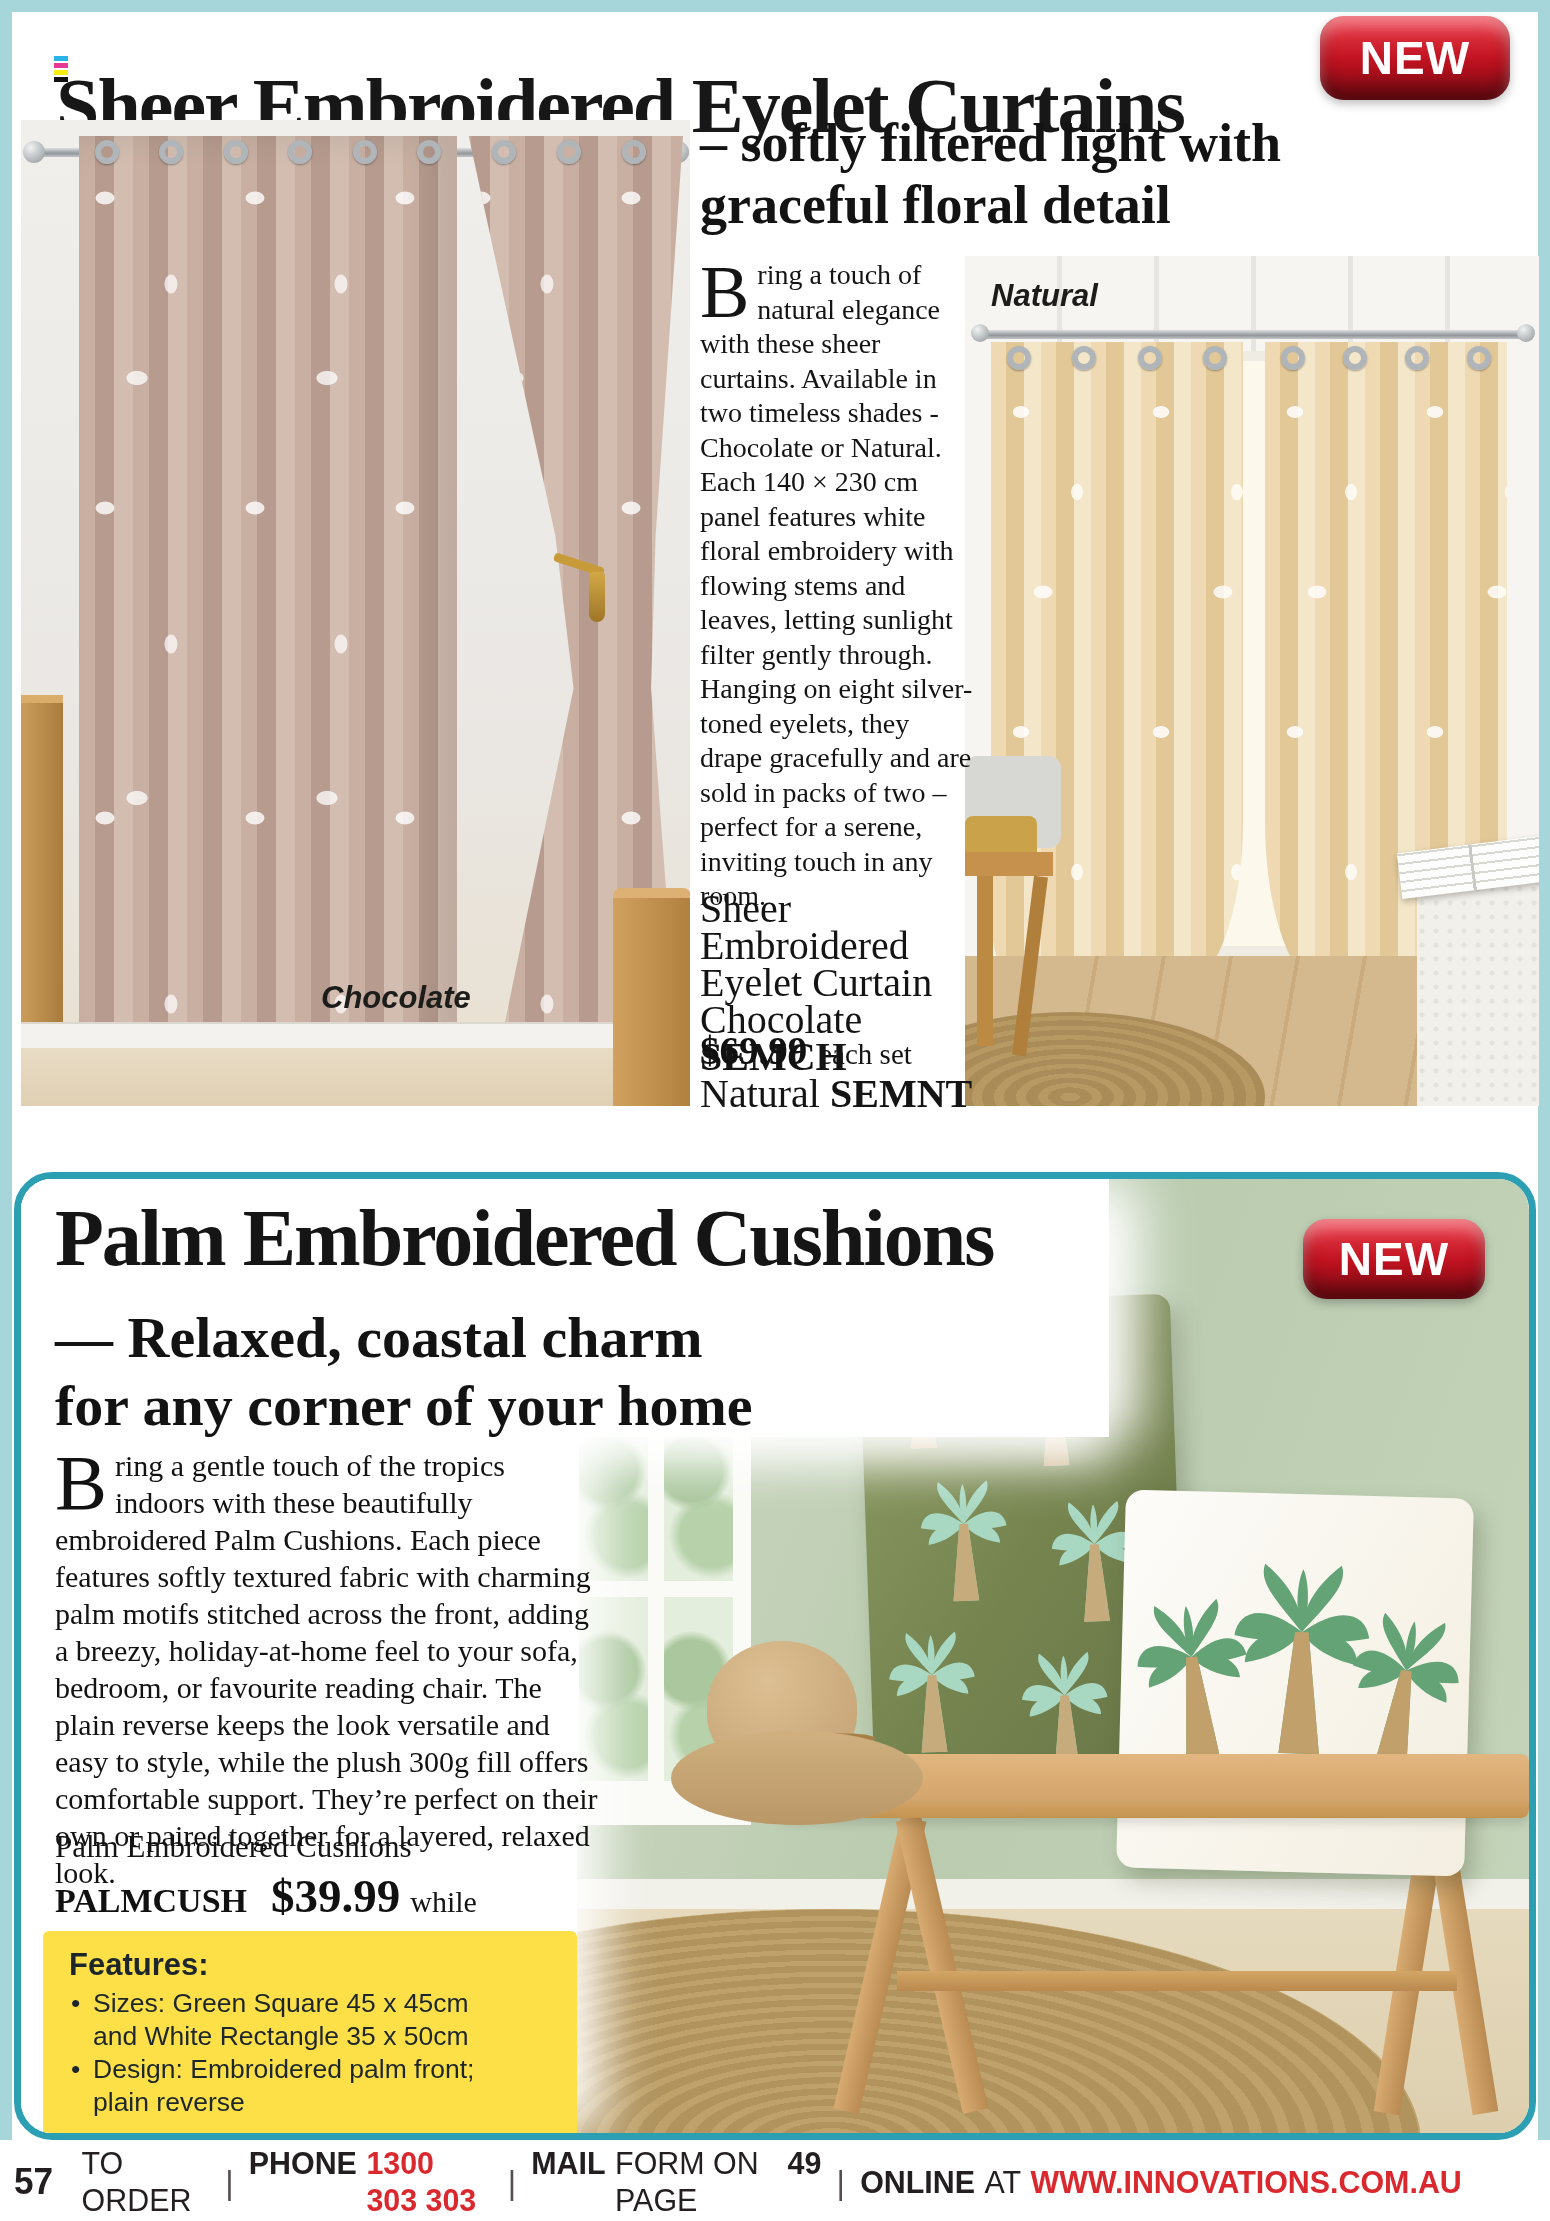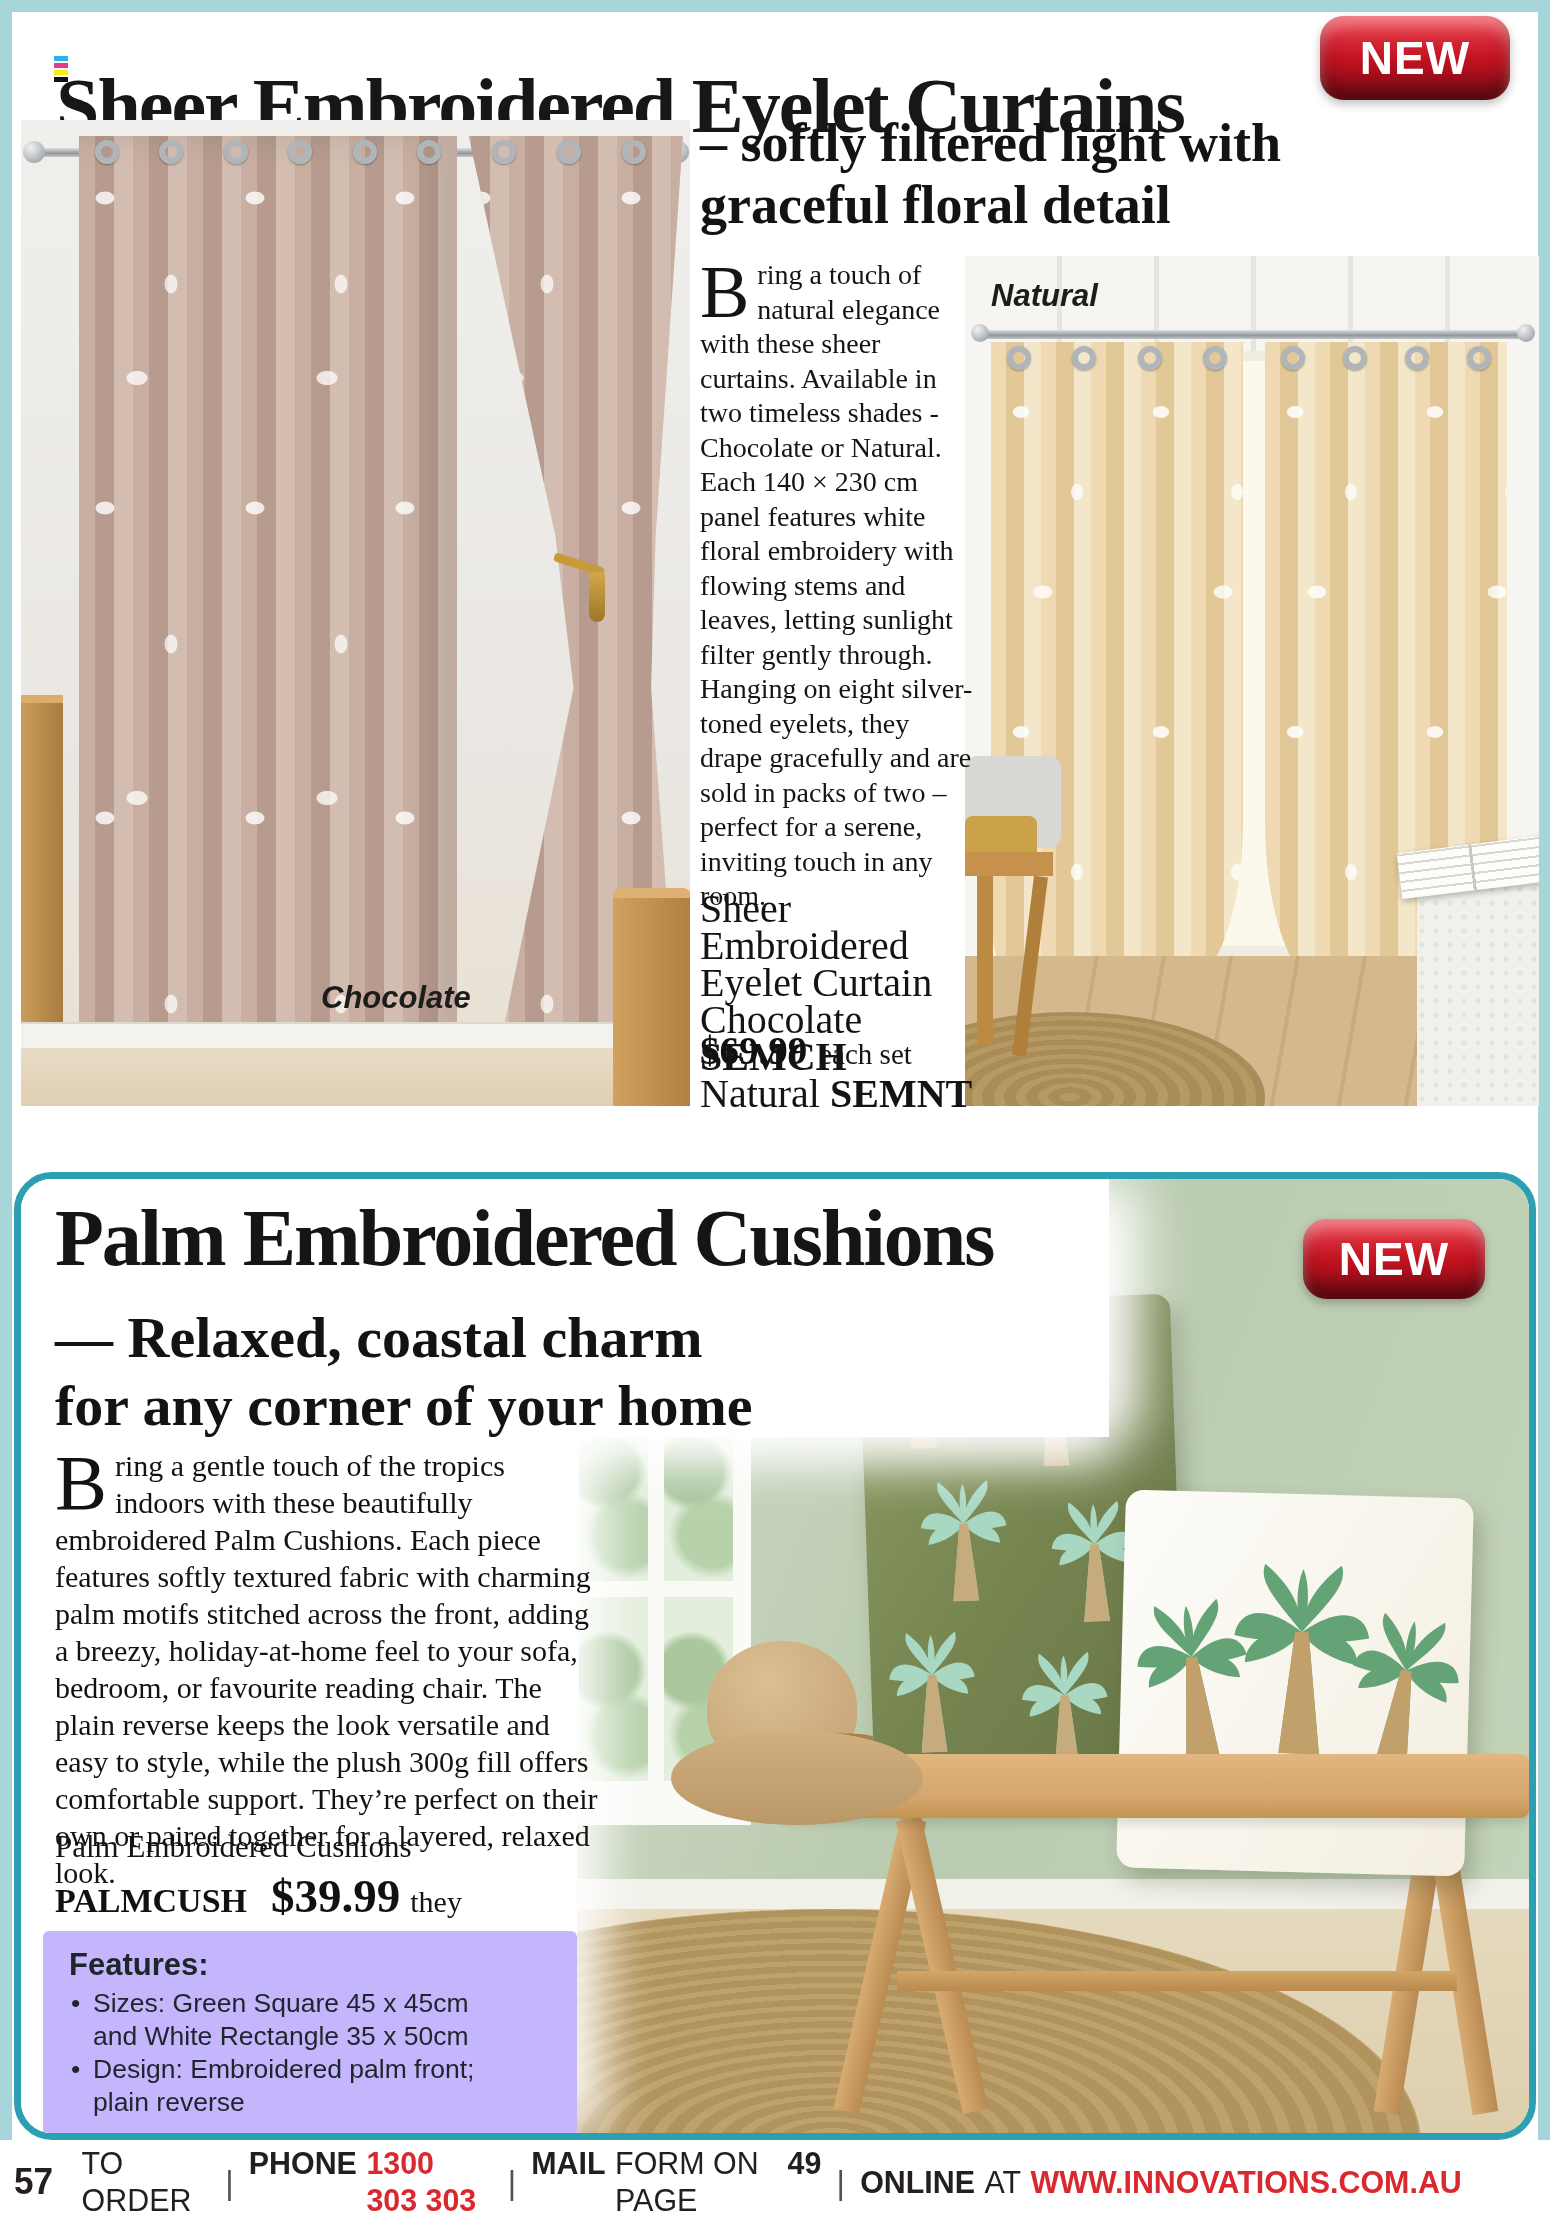--- a/index.html
+++ b/index.html
@@ -142,21 +142,21 @@
          text-shadow:0 0 16px #fff,0 0 30px #fff,0 0 40px #fff;}
   .c-sub1{top:126px;} .c-sub2{top:194px;}
   .c-body{left:34px;top:268px;width:544px;font-size:30px;line-height:37px;color:#121212;}
   .c-body .dropcap{font-size:78px;line-height:64px;}
   .c-product{left:34px;top:650px;font-size:31px;color:#141414;}
   .c-price-row{left:34px;top:690px;}
   .c-code{font-size:34px;font-weight:700;color:#111;}
   .c-price{font-size:47px;font-weight:700;color:#111;margin-left:24px;}
   .c-unit{font-size:30px;margin-left:10px;color:#141414;}
 
-  .features{left:22px;top:752px;width:534px;height:216px;background:#c4b5fd;border-radius:6px;
+  .features{left:22px;top:752px;width:534px;height:216px;background:#fde047;border-radius:6px;
             padding:16px 26px;box-sizing:border-box;font-family:"Liberation Sans",sans-serif;color:#1d262b;}
   .features h3{margin:0 0 4px 0;font-size:31px;font-weight:700;}
   .features ul{margin:0;padding:0;list-style:none;font-size:26.5px;line-height:33px;width:450px;}
   .features li{padding-left:24px;position:relative;white-space:pre-line;}
   .features li::before{content:"•";position:absolute;left:2px;}
 
   
   .footer{left:14px;top:2152px;width:1524px;height:60px;display:flex;align-items:center;gap:16px;
           font-family:"Liberation Sans",sans-serif;font-size:32px;color:#231f20;
           transform:scaleX(.95);transform-origin:left center;}
@@ -375,21 +375,21 @@
     <div class="abs c-sub c-sub1">— Relaxed, coastal charm</div>
     <div class="abs c-sub c-sub2">for any corner of your home</div>
 
     <div class="abs c-body">
       <span class="dropcap">B</span><span>ring a gentle touch of the tropics indoors with these beautifully embroidered Palm Cushions. Each piece features softly textured fabric with charming palm motifs stitched across the front, adding a breezy, holiday-at-home feel to your sofa, bedroom, or favourite reading chair. The plain reverse keeps the look versatile and easy to style, while the plush 300g fill offers comfortable support. They’re perfect on their own or paired together for a layered, relaxed look.</span>
     </div>
 
     <div class="abs c-product">Palm Embroidered Cushions</div>
 
     <div class="abs c-price-row">
-      <span class="c-code">PALMCUSH</span><span class="c-price">$39.99</span><span class="c-unit">they</span>
+      <span class="c-code">PALMCUSH</span><span class="c-price">$39.99</span><span class="c-unit">while</span>
     </div>
 
     <div class="abs features">
       <h3>Features:</h3>
       <ul>
         <li>Sizes: Green Square 45 x 45cm
 and White Rectangle 35 x 50cm</li>
         <li>Design: Embroidered palm front; plain reverse</li>
 
       </ul>

